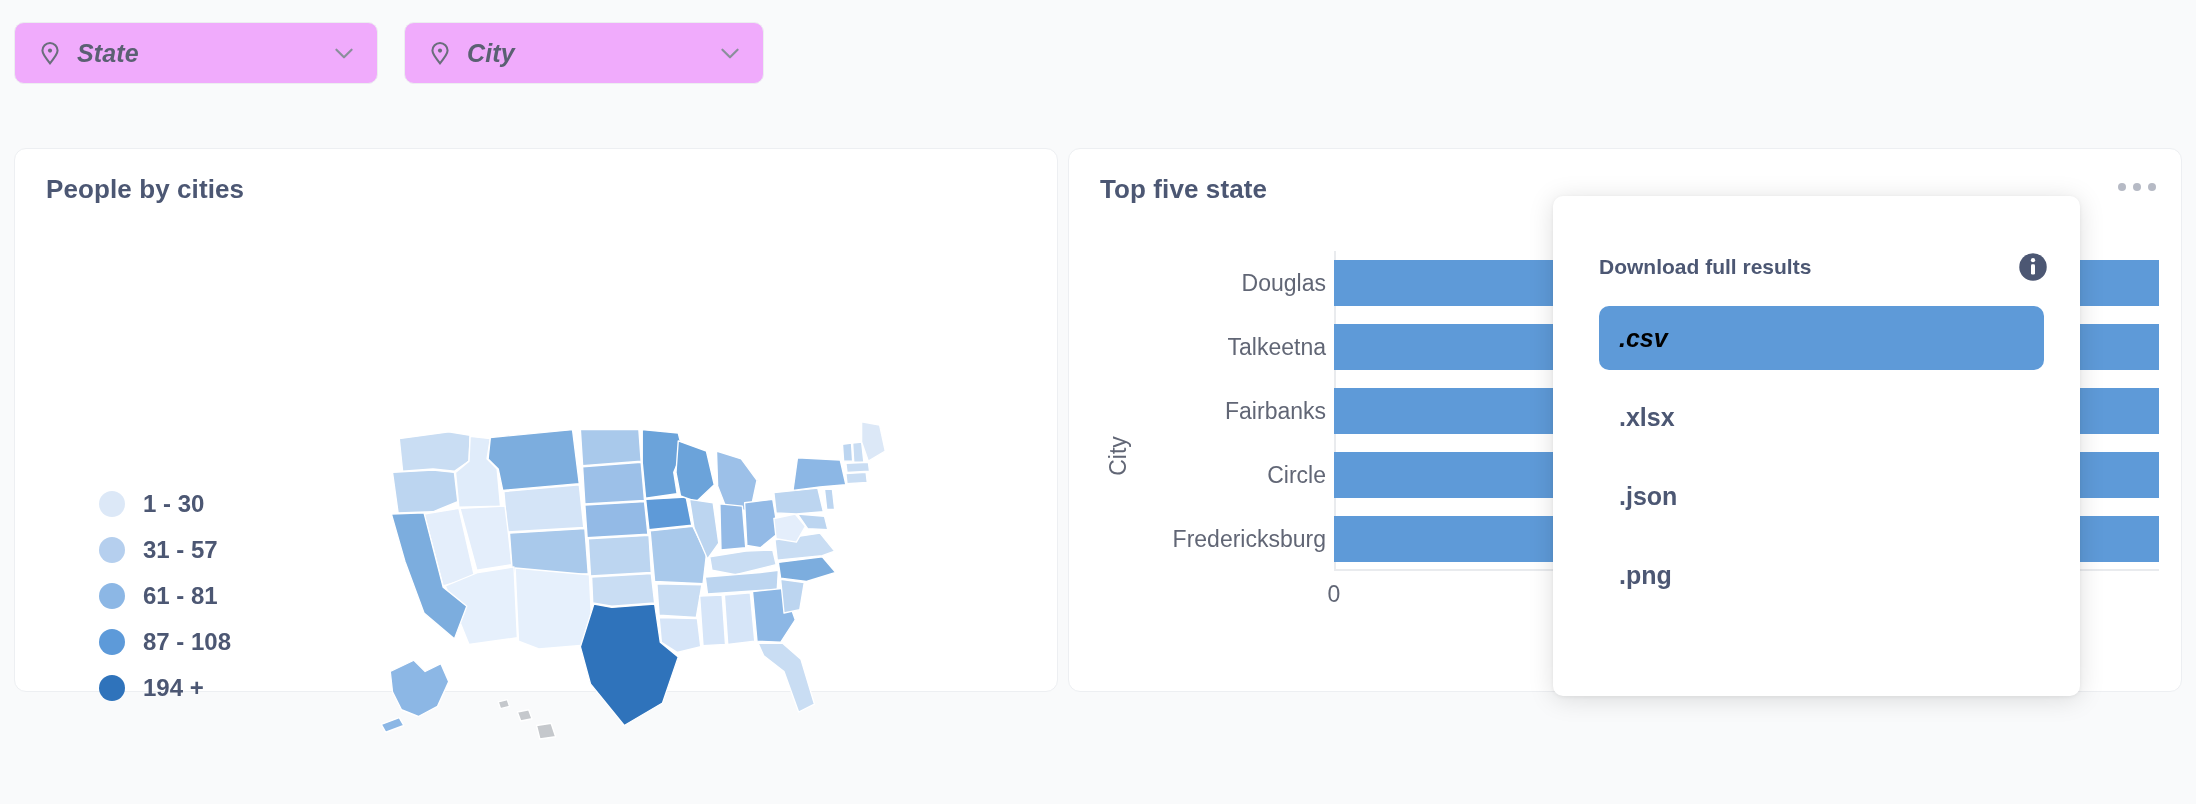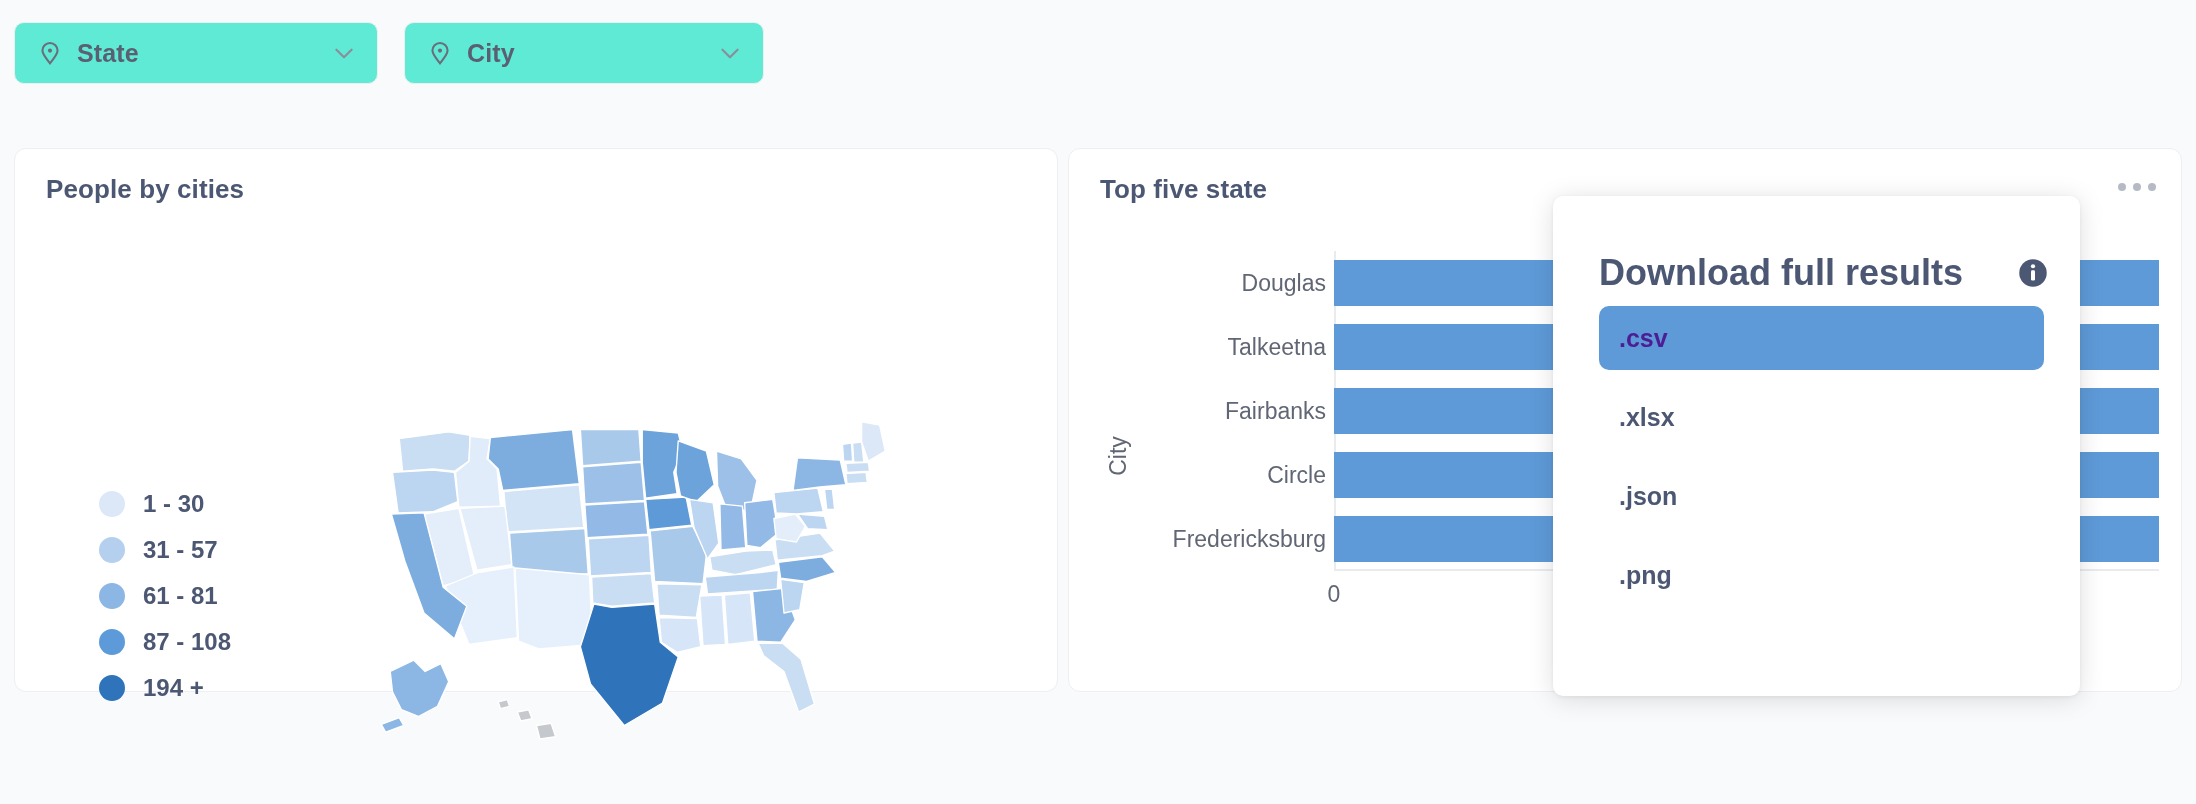--- a/index.html
+++ b/index.html
@@ -20,27 +20,28 @@
   .filter-bar {
     position: absolute;
     top: 22px;
     left: 14px;
     display: flex;
     gap: 26px;
   }
   .filter-pill {
     display: flex;
     align-items: center;
-    background: #5eead4;
+    background: #f0abfc;
     border: 1px solid #eceef0;
     border-radius: 10px;
     height: 62px;
     box-sizing: border-box;
     padding: 0 20px 0 22px;
     cursor: pointer;
+    font-style: italic;
   }
   .filter-pill.state { width: 364px; }
   .filter-pill.city  { width: 360px; }
   .pin-icon {
     width: 26px; height: 26px;
     flex: 0 0 26px;
     margin-right: 14px;
     color: #696e7b;
   }
   .pin-icon svg { display: block; width: 26px; height: 26px; }
@@ -249,21 +250,21 @@
   .popover-header {
     position: absolute;
     left: 46px;
     right: 32px;
     top: 56px;
     display: flex;
     align-items: center;
     justify-content: space-between;
   }
   .popover-title {
-    font-size: 36px;
+    font-size: 21px;
     font-weight: 700;
     color: #4c5773;
     white-space: nowrap;
   }
   .info-icon {
     width: 30px; height: 30px;
     flex: 0 0 30px;
     cursor: pointer;
   }
   .info-icon svg { display:block; width:30px; height:30px; }
@@ -281,21 +282,22 @@
     box-sizing: border-box;
     border-radius: 10px;
     font-size: 25px;
     font-weight: 700;
     color: #4c5773;
     cursor: pointer;
     margin-bottom: 15px;
   }
   .opt.selected {
     background: #5e9ad8;
-    color: #4c1d95;
+    color: #000000;
+    font-style: italic;
   }
 </style>
 </head>
 <body>
 
 <div class="filter-bar">
 
   <div class="filter-pill state">
     <span class="pin-icon">
       <svg viewBox="0 0 24 24" fill="none" stroke="currentColor" stroke-width="1.9">

